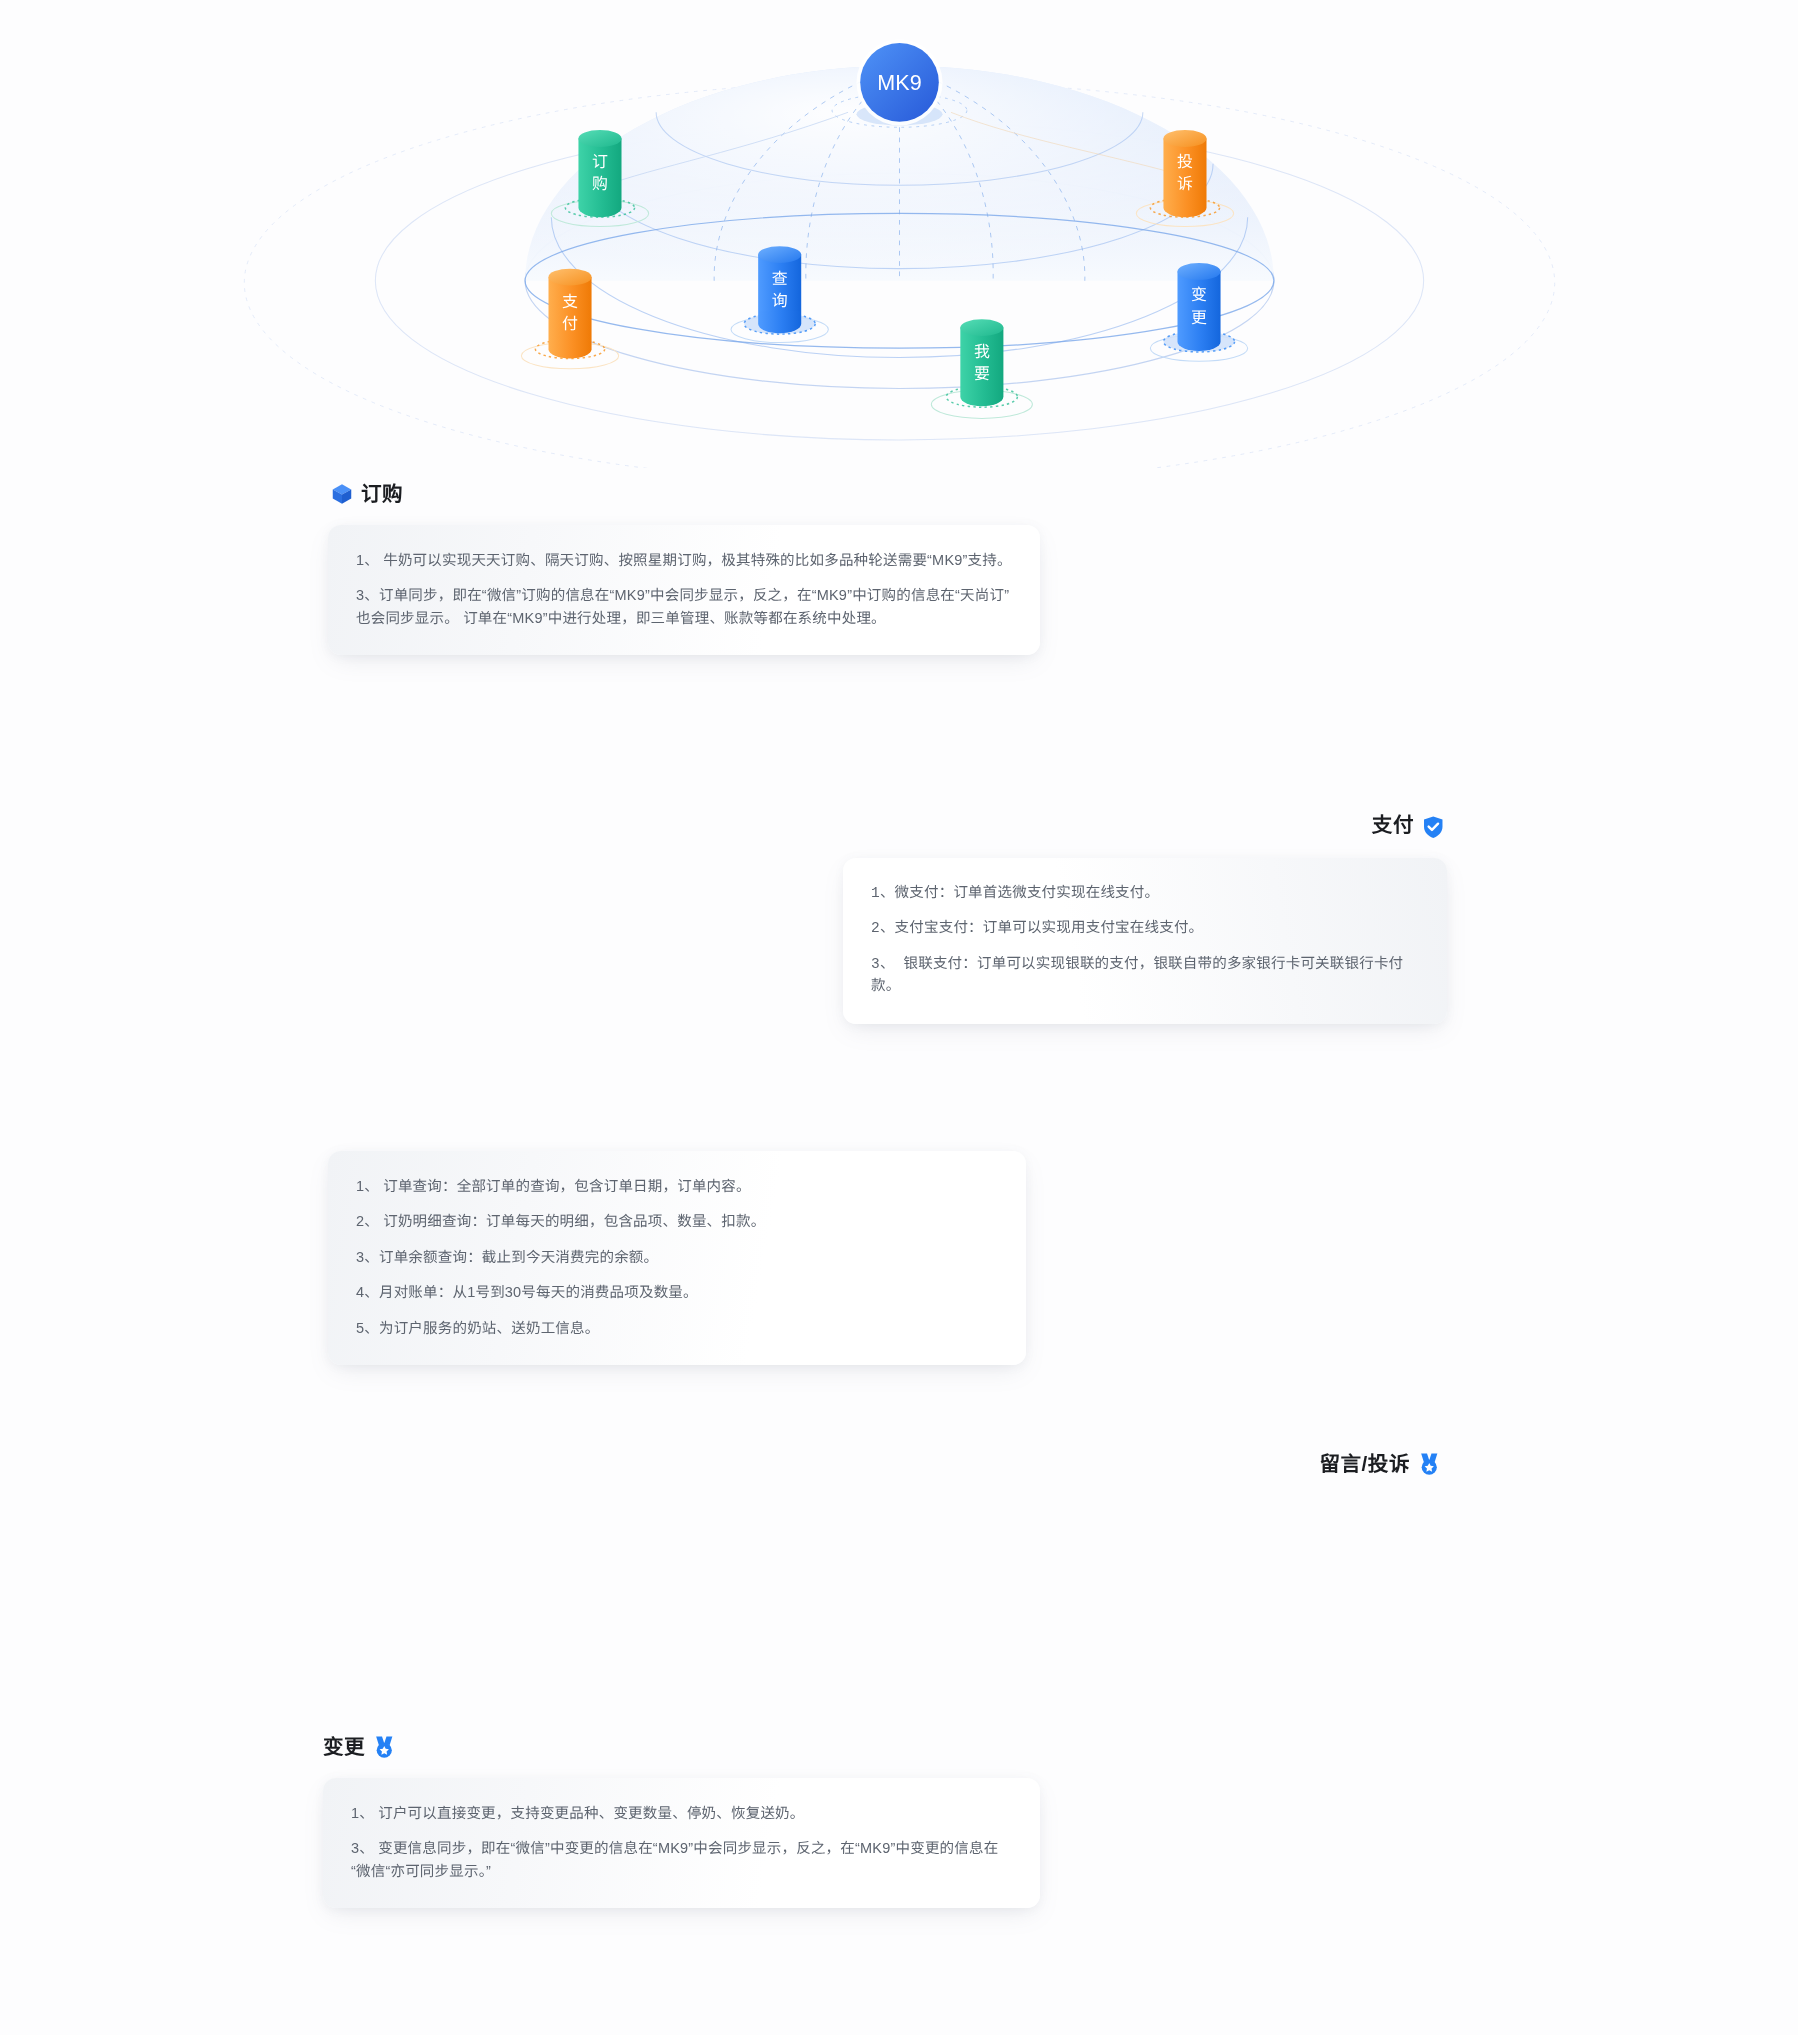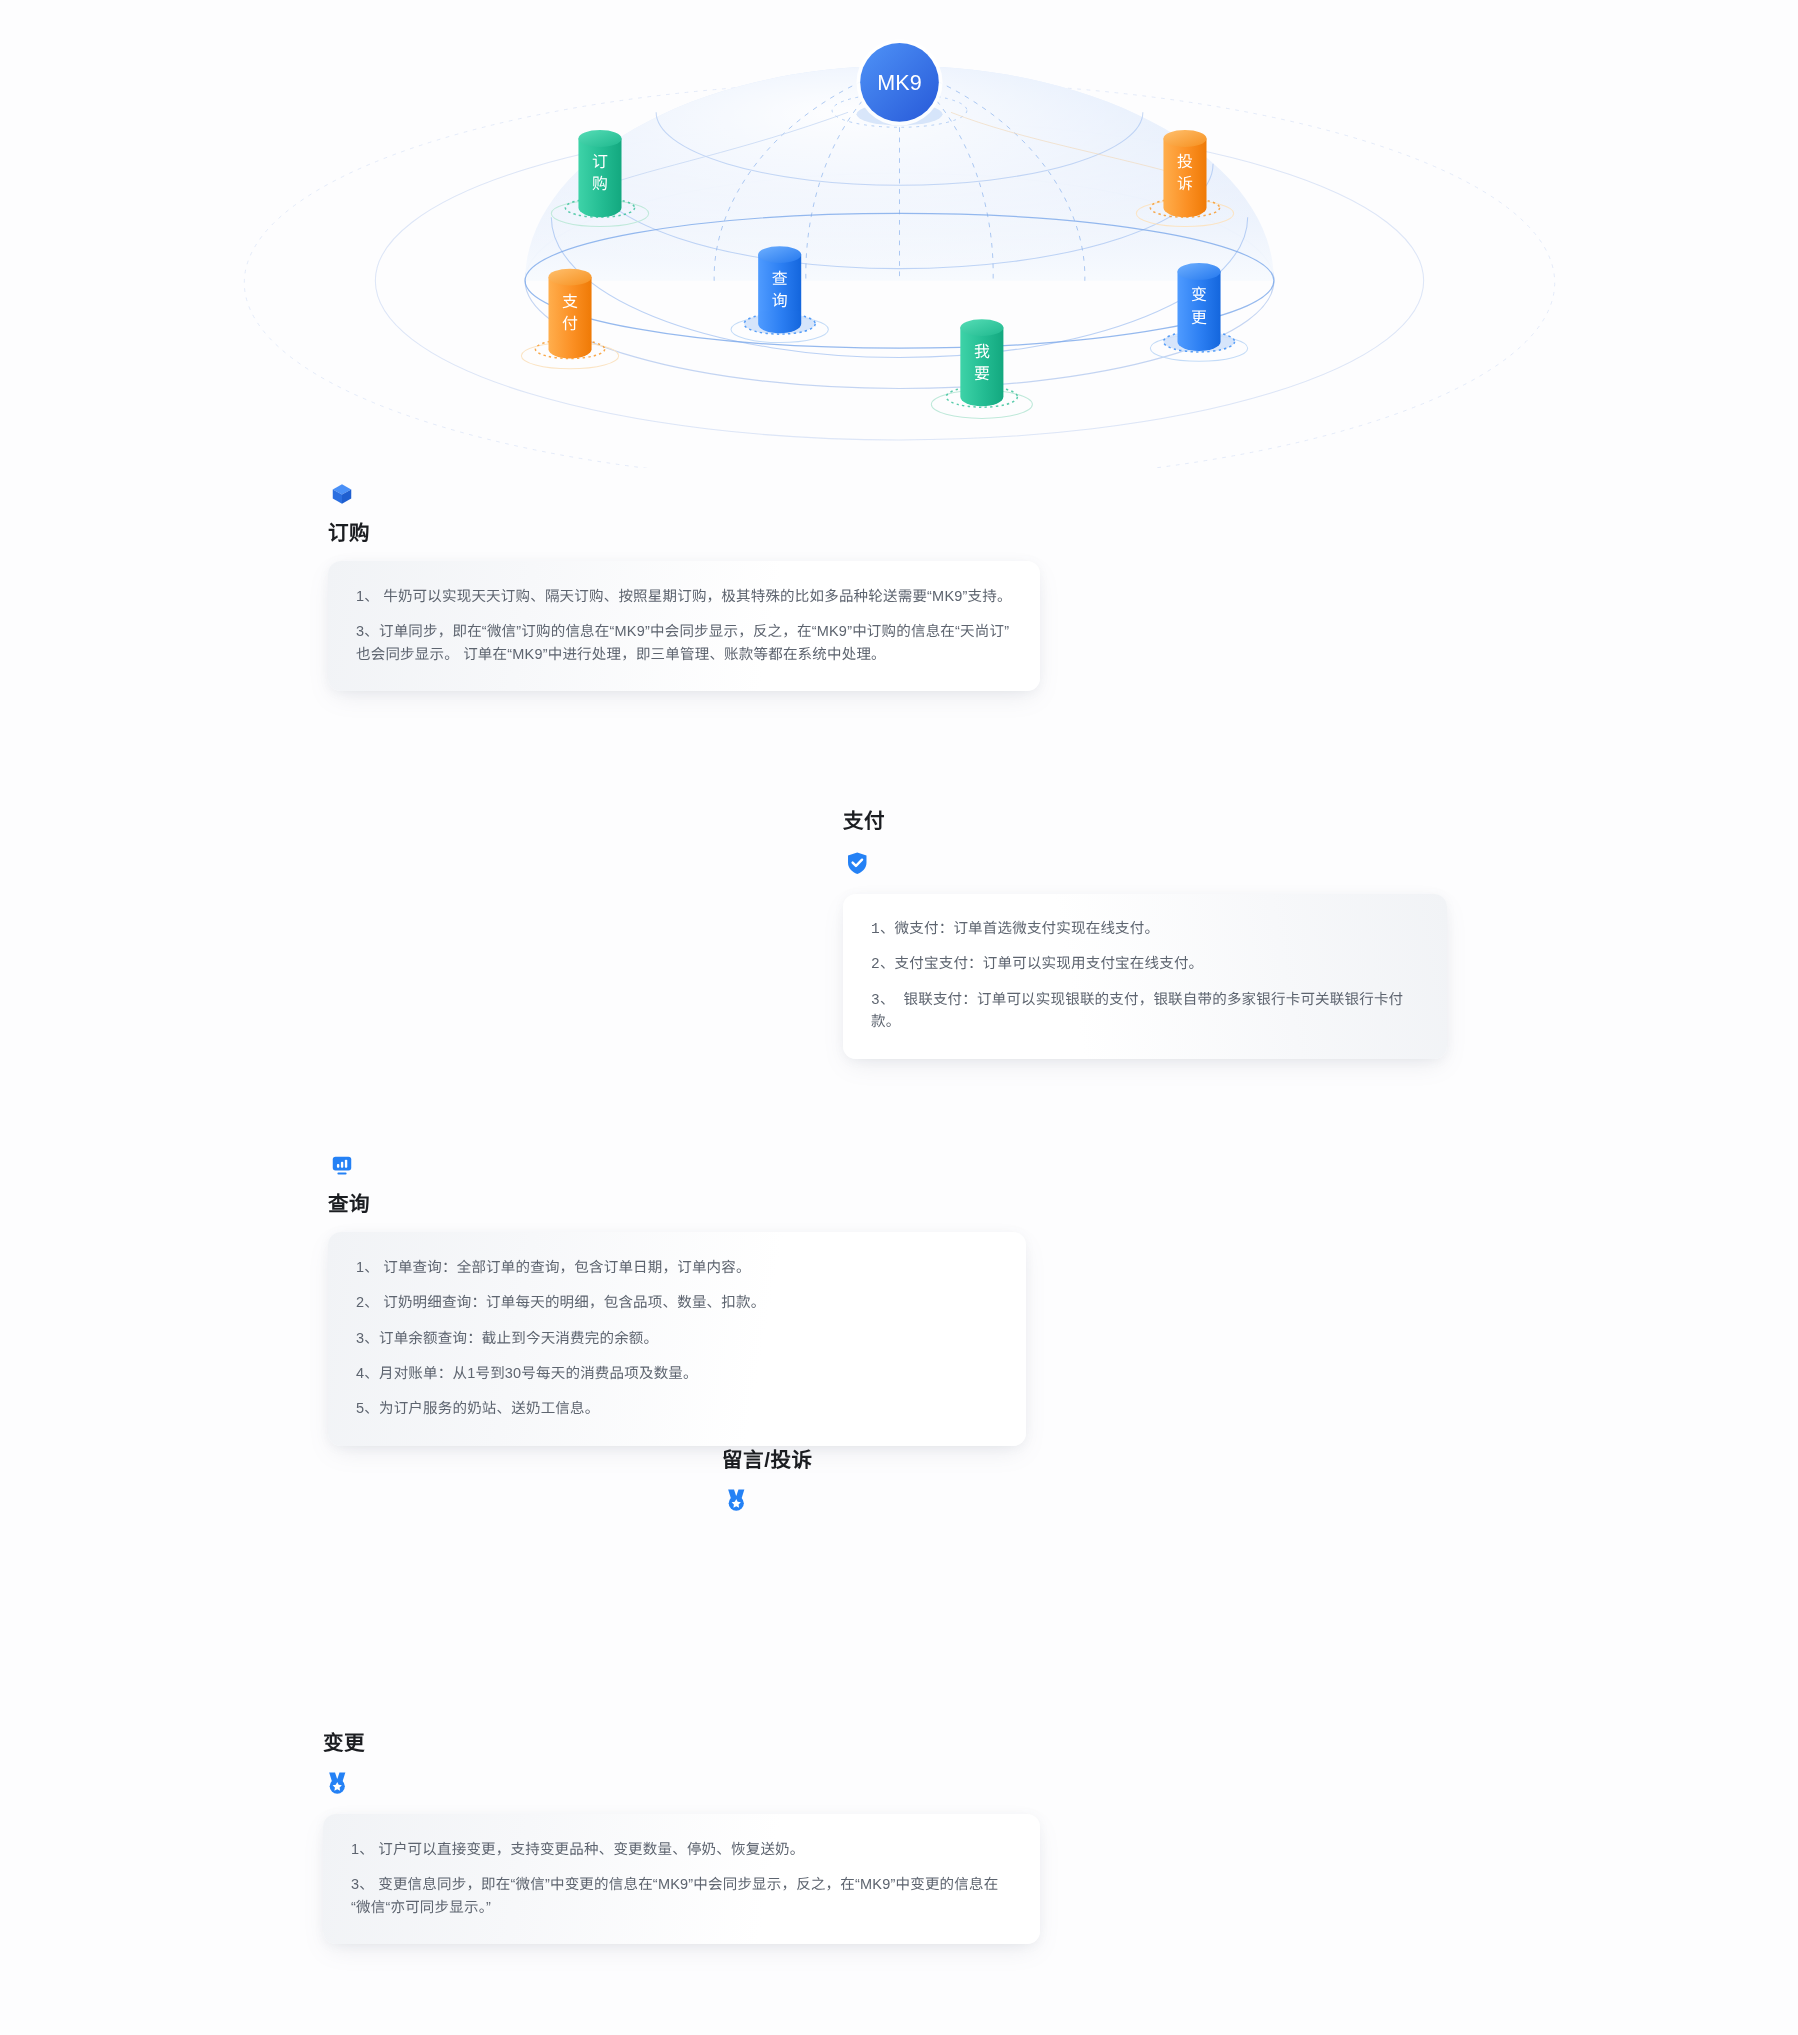--- a/index.html
+++ b/index.html
@@ -21,24 +21,23 @@
     height:468px;
     overflow:hidden;
   }
   .hero svg{position:absolute;left:0;top:0;}
 
   
   .section{position:absolute;}
 
   .sec-head{
     display:flex;
-    align-items:flex-start;
-    gap:15px;
+    align-items:center;
+    gap:5px;
     margin-bottom:17px;
-    flex-direction:column;
   }
   .sec-head.right{justify-content:flex-end;}
   .sec-title{
     font-size:20.6px;
     font-weight:bold;
     color:#1b1d21;
     letter-spacing:0.5px;
     line-height:1;
   }
   .sec-icon{
@@ -244,32 +243,20 @@
     </span>
   </div>
   <div class="card rtl-fade">
     <p>1、微支付：订单首选微支付实现在线支付。</p>
     <p>2、支付宝支付：订单可以实现用支付宝在线支付。</p>
     <p>3、 银联支付：订单可以实现银联的支付，银联自带的多家银行卡可关联银行卡付款。</p>
   </div>
 </div>
 
 <div class="section" id="sec-query">
-  <div class="sec-head">
-    <span class="sec-icon">
-      <svg width="24" height="24" viewBox="0 0 26 26">
-        <rect x="3" y="4" width="20" height="15" rx="3" fill="#2481f5"></rect>
-        <rect x="7.5" y="12" width="2.6" height="4" rx="1" fill="#ffffff"></rect>
-        <rect x="11.8" y="9.5" width="2.6" height="6.5" rx="1" fill="#ffffff"></rect>
-        <rect x="16.1" y="7.2" width="2.6" height="8.8" rx="1" fill="#ffffff"></rect>
-        <rect x="8" y="21" width="10" height="2.2" rx="1.1" fill="#2481f5"></rect>
-      </svg>
-    </span>
-    <span class="sec-title">查询</span>
-  </div>
   <div class="card">
     <p>1、 订单查询：全部订单的查询，包含订单日期，订单内容。</p>
     <p>2、 订奶明细查询：订单每天的明细，包含品项、数量、扣款。</p>
     <p>3、订单余额查询：截止到今天消费完的余额。</p>
     <p>4、月对账单：从1号到30号每天的消费品项及数量。</p>
     <p>5、为订户服务的奶站、送奶工信息。</p>
   </div>
 </div>
 
 <div class="section" id="sec-message">

